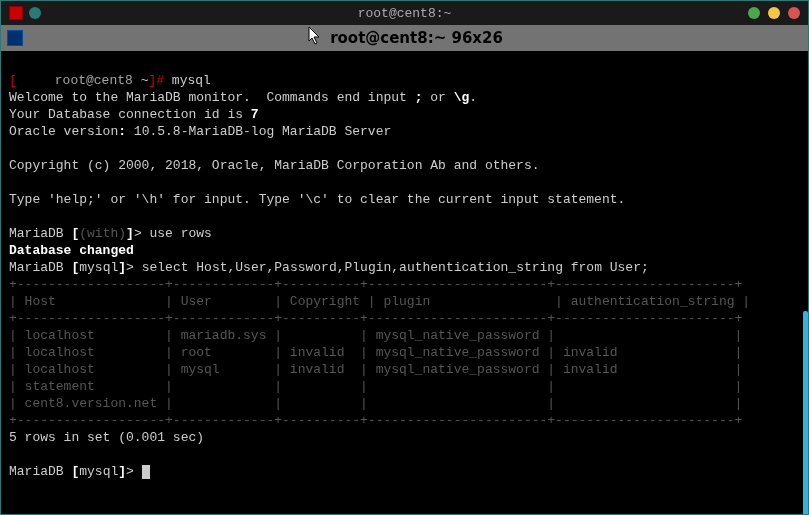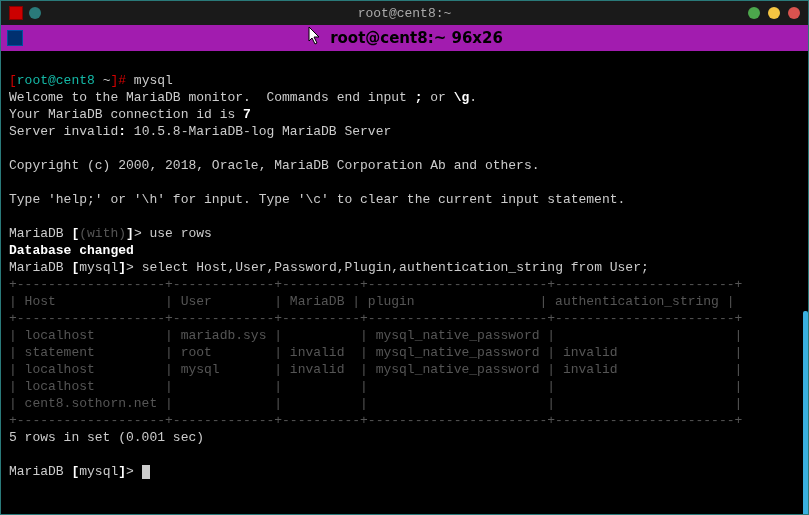--- a/index.html
+++ b/index.html
@@ -55,21 +55,21 @@
     margin-left: auto;
     display: flex;
     gap: 8px;
   }
   .wc { width: 12px; height: 12px; border-radius: 50%; }
   .wc-min { background: #4ca64c; }
   .wc-max { background: #f5c542; }
   .wc-close { background: #d9534f; }
   .tabbar {
     height: 26px;
-    background: #a21caf;
+    background: #737373;
     display: flex;
     align-items: center;
     padding: 10px 6px;
     gap: 8px;
   }
   .tab-icon {
     width: 16px; height: 16px;
     background: #003070;
     border: 1px solid #0050a0;
     display:inline-block;
@@ -87,21 +87,21 @@
     color: #ccc;
     padding: 4px 8px;
     font-family: "Courier New", monospace;
     font-size: 13px;
     line-height: 17px;
     white-space: pre;
     position: relative;
     overflow: hidden;
   }
   .prompt-open { color: #d40000; }
-  .prompt-user { color: #14b8a6; }
+  .prompt-user { color: #a3a3a3; margin-left: 38px; }
   .prompt-close { color: #d40000; }
   .white { color: #ccc; }
   .bold { font-weight: bold; color: #fff; }
   .dark { color: #555; }
   .db-dark { color: #555; }
   .cursor-block {
     display: inline-block;
     width: 8px; height: 14px;
     background: #ccc;
     vertical-align: text-bottom;
@@ -142,38 +142,38 @@
   </div>
 
   <div class="tabbar">
     <span class="tab-icon"></span>
     <span class="tab-title">root@cent8:~ 96x26</span>
   </div>
 
   <div class="terminal">
 <span class="prompt-open">[</span><span class="prompt-user">root@cent8</span><span class="white"> ~</span><span class="prompt-close">]# </span><span class="white">mysql</span>
 <span class="white">Welcome to the MariaDB monitor.  Commands end input </span><span class="white bold">;</span><span class="white"> or </span><span class="white bold">\g</span><span class="white">.</span>
-<span class="white">Your MariaDB connection id is </span><span class="white bold">7</span>
-<span class="white">Server invalid</span><span class="white bold">: </span><span class="white">10.5.8-MariaDB-log MariaDB Server</span>
+<span class="white">Your Database connection id is </span><span class="white bold">7</span>
+<span class="white">Oracle version</span><span class="white bold">: </span><span class="white">10.5.8-MariaDB-log MariaDB Server</span>
 
 <span class="white">Copyright (c) 2000, 2018, Oracle, MariaDB Corporation Ab and others.</span>
 
 <span class="white">Type 'help;' or '\h' for input. Type '\c' to clear the current input statement.</span>
 
 <span class="white">MariaDB </span><span class="bold">[</span><span class="db-dark">(</span><span class="db-dark">with</span><span class="db-dark">)</span><span class="bold">]</span><span class="white">&gt; </span><span class="white">use rows</span>
 <span class="bold">Database changed</span>
 <span class="white">MariaDB </span><span class="bold">[</span><span class="white">mysql</span><span class="bold">]</span><span class="white">&gt; </span><span class="white">select Host,User,Password,Plugin,authentication_string from User;</span>
 <span class="dark">+-------------------+-------------+----------+-----------------------+-----------------------+</span>
-<span class="dark">| Host              | User        | MariaDB | plugin                | authentication_string |</span>
+<span class="dark">| Host              | User        | Copyright | plugin                | authentication_string |</span>
 <span class="dark">+-------------------+-------------+----------+-----------------------+-----------------------+</span>
 <span class="dark">| localhost         | mariadb.sys |          | mysql_native_password |                       |</span>
-<span class="dark">| statement         | root        | invalid  | mysql_native_password | invalid               |</span>
+<span class="dark">| localhost         | root        | invalid  | mysql_native_password | invalid               |</span>
 <span class="dark">| localhost         | mysql       | invalid  | mysql_native_password | invalid               |</span>
-<span class="dark">| localhost         |             |          |                       |                       |</span>
-<span class="dark">| cent8.sothorn.net |             |          |                       |                       |</span>
+<span class="dark">| statement         |             |          |                       |                       |</span>
+<span class="dark">| cent8.version.net |             |          |                       |                       |</span>
 <span class="dark">+-------------------+-------------+----------+-----------------------+-----------------------+</span>
 <span class="white">5 rows in set (0.001 sec)</span>
 
 <span class="white">MariaDB </span><span class="bold">[</span><span class="white">mysql</span><span class="bold">]</span><span class="white">&gt; </span><span class="cursor-block"></span>
     <div class="scrollbar"></div>
   </div>
 
   <svg class="cursor-arrow" viewBox="0 0 14 20">
     <path d="M1 1 L1 15 L4 12 L7 18 L9 17 L6 11 L11 11 Z" fill="#fff" stroke="#000" stroke-width="1"></path>
   </svg>

